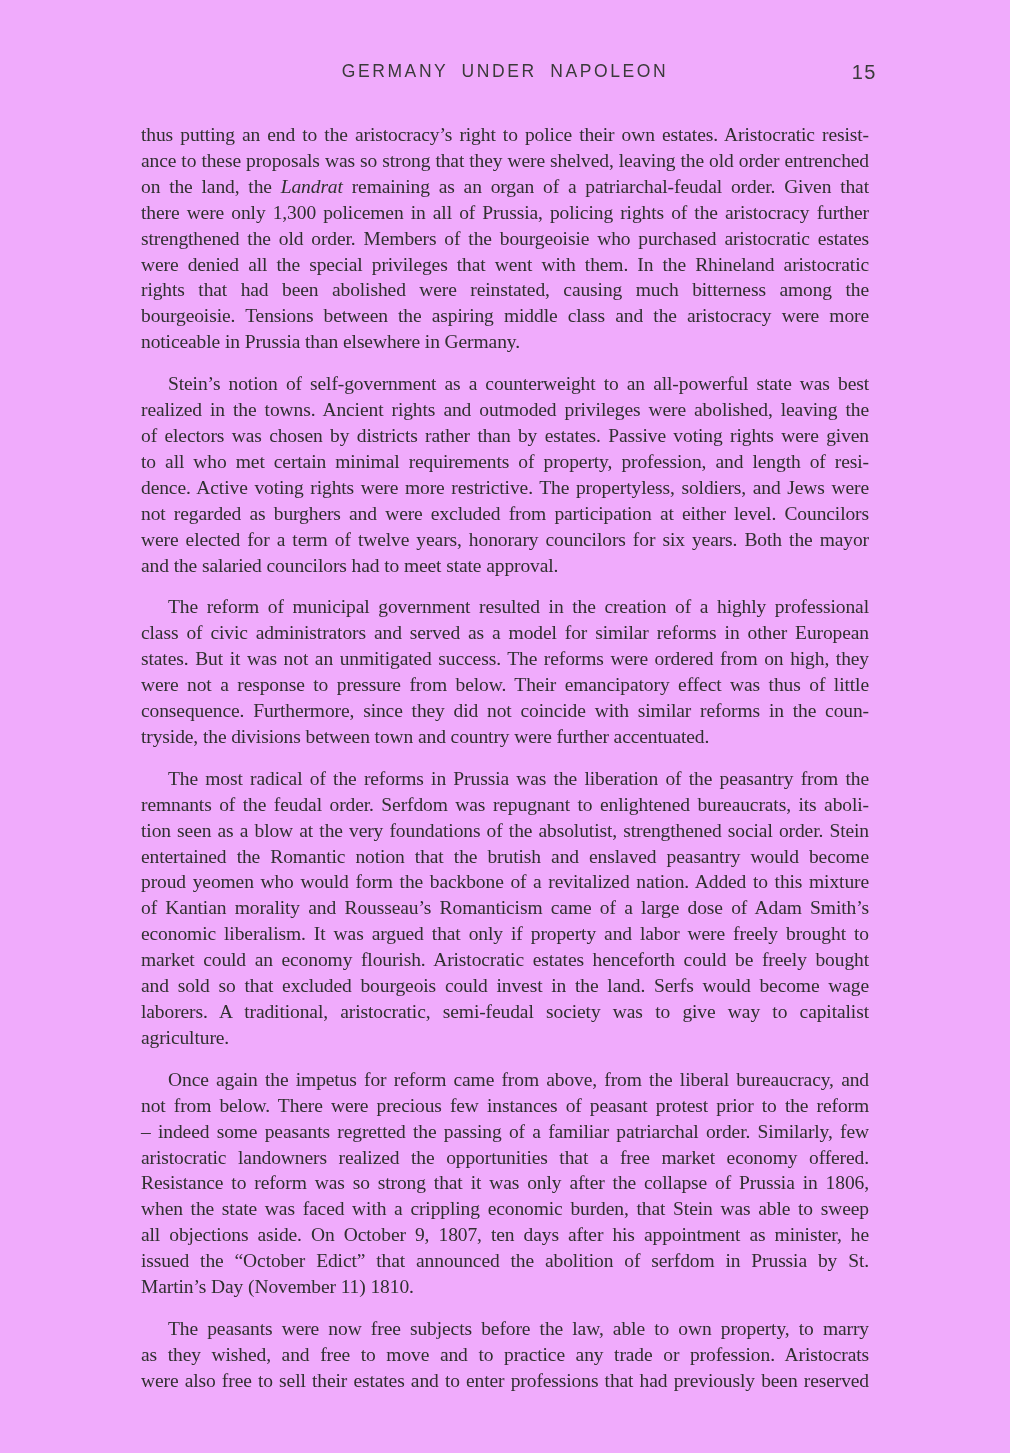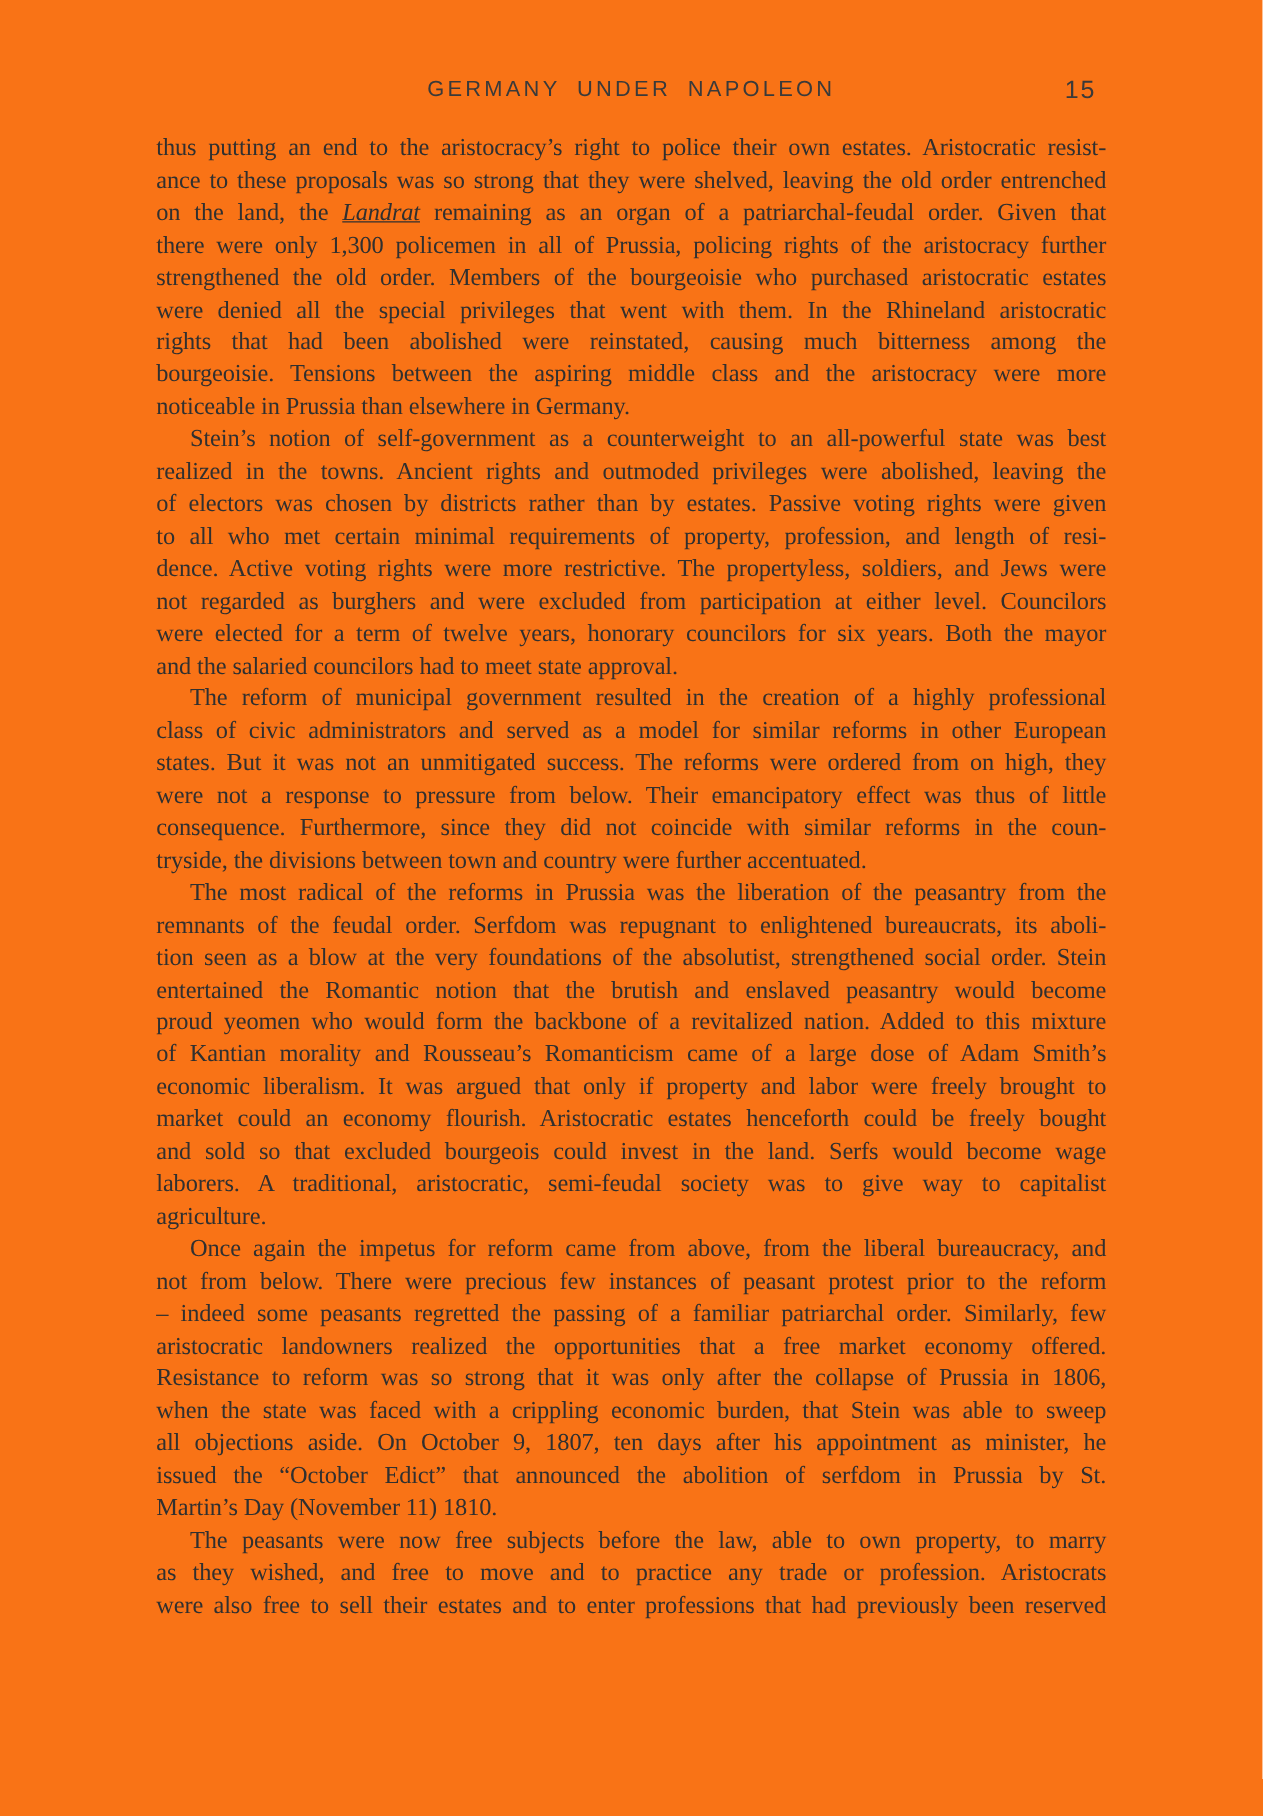--- a/index.html
+++ b/index.html
@@ -2,21 +2,21 @@
 <html><head>
 <meta charset="utf-8">
 <style>
   * { box-sizing: border-box; }
   html, body { margin: 0; padding: 0; background: #ffffff; }
 
   .page {
     position: relative;
     width: 1010px;
     height: 1453px;
-    background: #f97316;
+    background: #f0abfc;
     overflow: hidden;
     padding-left: 43px;
   }
 
   .running-header {
     position: absolute;
     left: 125px;
     top: 61px;
     width: 760px;
     height: 24px;
@@ -46,28 +46,28 @@
     position: absolute;
     left: 125px;
     top: 106px;
     width: 760px;
     font-family: "Liberation Serif", "DejaVu Serif", serif;
     font-size: 19.5px;
     line-height: 25.9px;
     letter-spacing: -0.1px;
     color: #303030;
   }
-  .paragraph { margin: 0; padding: 0; }
+  .paragraph { margin: 16px; padding: 0; }
   .line {
     text-align: justify;
     text-align-last: justify;
   }
   .line.para-end { text-align-last: left; }
   .line.indent { text-indent: 27px; }
-  .italic { font-style: italic; text-decoration: underline; }
+  .italic { font-style: italic; }
 </style>
 </head>
 <body>
 
 <div class="page">
   <div class="running-header">
     <div class="running-title">GERMANY UNDER NAPOLEON</div>
     <div class="page-number">15</div>
   </div>
 

